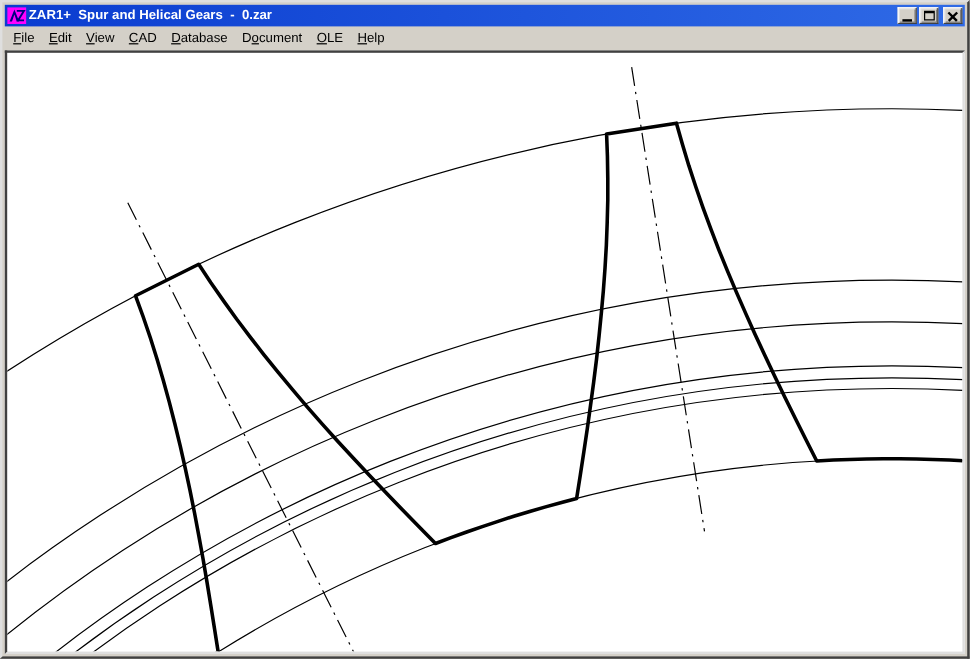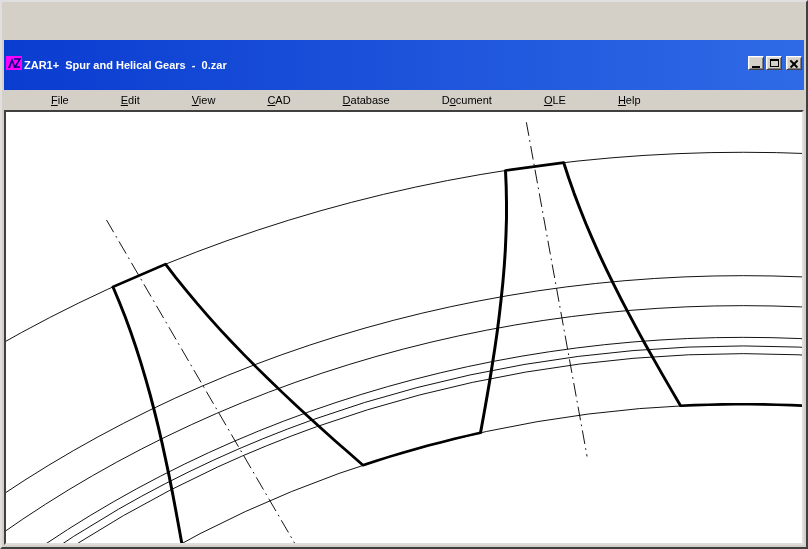--- a/index.html
+++ b/index.html
@@ -10,21 +10,21 @@
   }
   .window{
     box-sizing:border-box;width:808px;height:549px;
     background:var(--chrome,#d4d0c8);
     border:2px solid;border-color:#dfdfdf #404040 #404040 #dfdfdf;
     padding:2px;display:flex;flex-direction:column;
   }
   .titlebar{
     height:18px;flex:0 0 18px;
     background:linear-gradient(90deg,var(--titlebar-start,#0a3cd0),var(--titlebar-end,#2f6ae6));
-    display:flex;align-items:flex-start;padding:16px 2px;gap:2px;margin-top:36px;
+    display:flex;align-items:center;padding:0 2px;gap:2px;
   }
   .app-icon{width:16px;height:14px;flex:0 0 16px;}
   .title-text{
     flex:1;color:var(--title-text,#fff);font-size:11px;font-weight:bold;
     line-height:18px;white-space:pre;overflow:hidden;
   }
   .tb-btn{
     width:16px;height:14px;flex:0 0 16px;box-sizing:border-box;
     background:var(--chrome,#d4d0c8);
     border:1px solid;border-color:#ffffff #404040 #404040 #ffffff;
@@ -37,21 +37,21 @@
   .g-close{width:8px;height:7px;position:relative;}
   .g-close:before,.g-close:after{
     content:"";position:absolute;left:-1px;top:3px;width:10px;height:1.6px;background:#000;
   }
   .g-close:before{transform:rotate(45deg);}
   .g-close:after{transform:rotate(-45deg);}
   .menubar{
     height:20px;flex:0 0 20px;display:flex;align-items:center;
     font-size:11px;color:#000;padding-left:1px;
   }
-  .menu-item{padding:3px 6px 4px 6px;cursor:default;margin-left:40px;}
+  .menu-item{padding:3px 6px 4px 6px;cursor:default;}
   .menu-item u{text-decoration:underline;}
   .client{
     flex:1;position:relative;overflow:hidden;
     background:var(--canvas,#fff);
     border:2px solid;border-color:#404040 #dfdfdf #dfdfdf #404040;
   }
   .client svg{position:absolute;left:0;top:0;width:100%;height:100%;}
   .thin{fill:none;stroke:var(--line,#000);stroke-width:1;}
   .centerline{fill:none;stroke:var(--line,#000);stroke-width:1;stroke-dasharray:16 5 2 5;}
   .tooth{fill:none;stroke:var(--line,#000);stroke-width:3;stroke-linejoin:round;stroke-linecap:round;}

